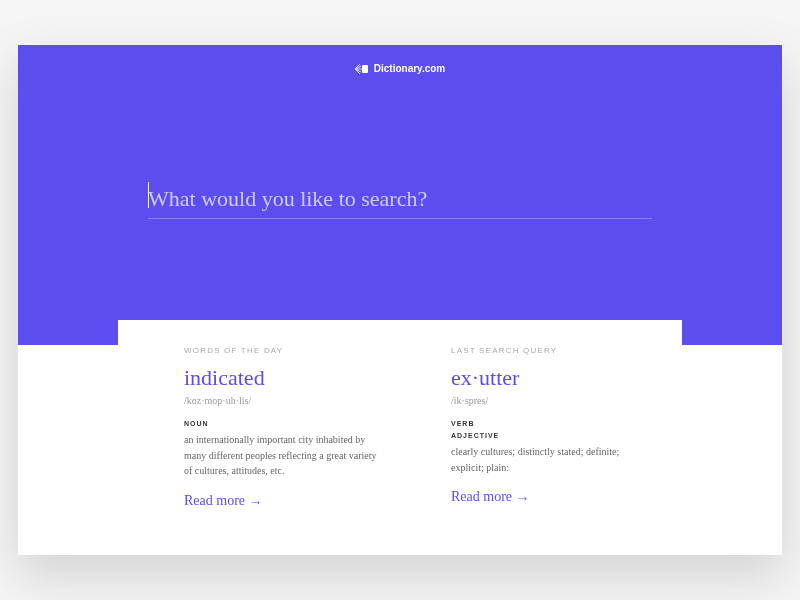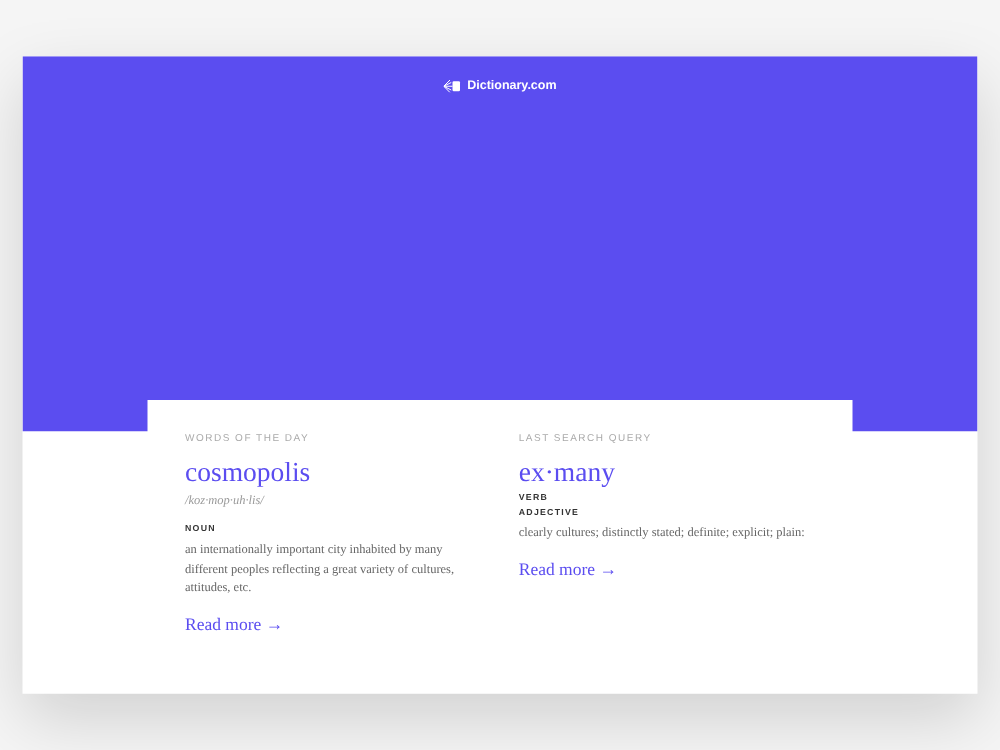--- a/index.html
+++ b/index.html
@@ -75,39 +75,39 @@
       top: 275px;
       left: 100px;
       right: 100px;
       background: #fff;
       display: flex;
       gap: 30px;
       padding: 26px 30px 30px 30px;
     }
     .card {
       flex: 1;
+      margin-left: 36px;
     }
     .card-label {
       font-family: -apple-system, sans-serif;
       font-size: 8px;
       letter-spacing: 1.2px;
       color: #aaa;
       text-transform: uppercase;
       margin-bottom: 10px;
     }
     .card-word {
       font-family: Georgia, serif;
       font-size: 22px;
       color: #5b4df0;
       margin-bottom: 4px;
       font-weight: 400;
     }
     .card-pron {
       font-family: Georgia, serif;
-      font-style: italic;
       font-size: 10px;
       color: #999;
       margin-bottom: 14px;
     }
     .pos {
       font-family: -apple-system, sans-serif;
       font-size: 7px;
       letter-spacing: 1px;
       color: #333;
       text-transform: uppercase;
@@ -138,34 +138,39 @@
   <div class="hero">
     <div class="logo">
       <span class="logo-icon">
         <svg width="14" height="10" viewBox="0 0 14 10">
           <path d="M0 5 L5 0 M0 5 L5 10 M0 5 L6 2 M0 5 L6 8 M0 5 L7 5" stroke="#fff" stroke-width="0.8" fill="none"></path>
           <rect x="7" y="1" width="6" height="8" rx="1" fill="#fff"></rect>
         </svg>
       </span>
       <span>Dictionary.com</span>
     </div>
+    <div class="search-wrap">
+      <span class="cursor-bar"></span>
+      <input class="search-input" type="text" placeholder="What would you like to search?" style="">
+    </div>
   </div>
 
   <div class="cards">
     <div class="card">
       <div class="card-label">WORDS OF THE DAY</div>
-      <div class="card-word">cosmopolis</div>
+      <div class="card-word">indicated</div>
       <div class="card-pron">/koz·mop·uh·lis/</div>
       <div class="pos">NOUN</div>
       <div class="def">an internationally important city inhabited by many different peoples reflecting a great variety of cultures, attitudes, etc.</div>
       <div class="readmore">Read more →</div>
     </div>
 
     <div class="card">
       <div class="card-label">LAST SEARCH QUERY</div>
-      <div class="card-word">ex·many</div>
+      <div class="card-word">ex·utter</div>
+      <div class="card-pron">/ik·spres/</div>
       <div class="pos">VERB</div>
       <div class="pos">ADJECTIVE</div>
       <div class="def">clearly cultures; distinctly stated; definite; explicit; plain:</div>
       <div class="readmore">Read more →</div>
     </div>
   </div>
 </div>
 
 </body></html>

